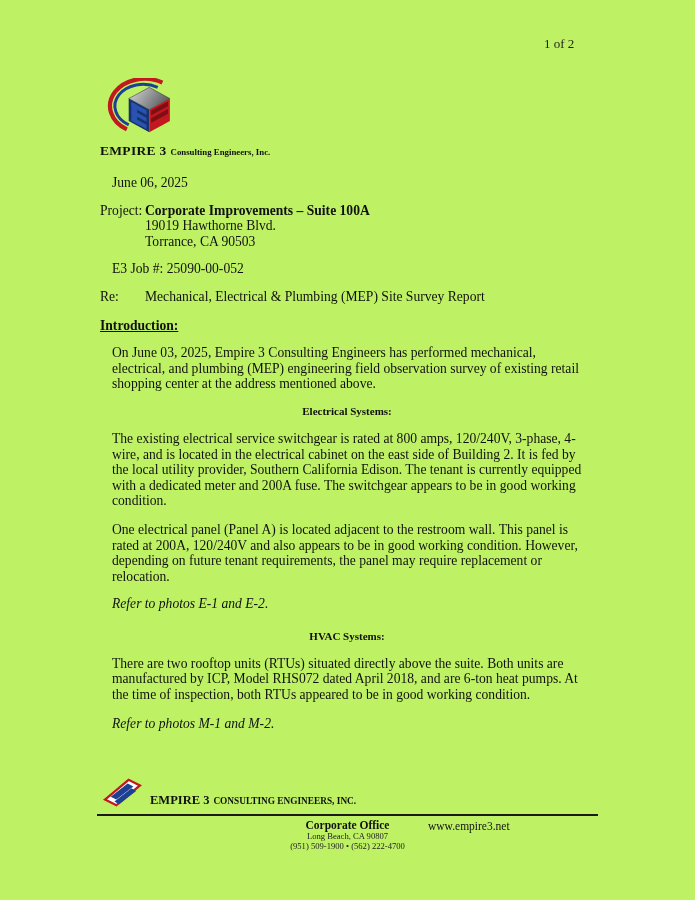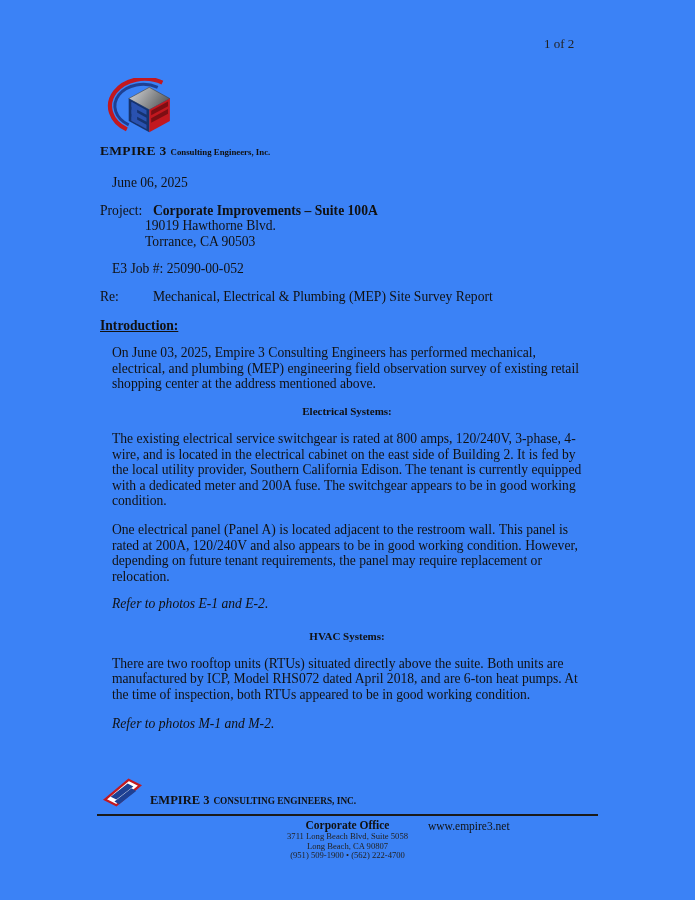--- a/index.html
+++ b/index.html
@@ -5,41 +5,41 @@
   * { margin: 0; padding: 0; box-sizing: border-box; }
   html, body { background: #ffffff; }
   body {
     width: 695px; height: 900px;
     font-family: "Liberation Serif", serif;
     color: #111;
   }
   .page {
     position: relative;
     width: 695px; height: 900px;
-    background: #3b82f6;
+    background: #bef264;
     overflow: hidden;
   }
   .page-number {
     position: absolute; top: 36px; left: 544px;
     font-size: 13px; color: #222;
   }
   
   .letterhead { position: absolute; top: 78px; left: 100px; }
   .letterhead .brand-line { margin-top: 1px; white-space: nowrap; }
   .brand-name { font-weight: bold; font-size: 13.5px; letter-spacing: 0.3px; }
   .brand-suffix { font-weight: bold; font-size: 8.8px; }
   
   .letter-body {
     position: absolute; top: 158px; left: 100px; width: 494px;
     font-size: 13.6px; line-height: 15.6px;
   }
   .letter-body p { margin: 12px; }
   .date-line { padding-top: 5px; margin-bottom: 12px; }
   .project-block { margin-bottom: 6px; }
-  .field-row { display: flex; gap: 8px; }
+  .field-row { display: flex; }
   .field-label { flex: 0 0 45px; }
   .bold { font-weight: bold; }
   .indent { margin-left: 45px; }
   .job-line { margin-bottom: 8px; }
   .re-row { margin-bottom: 13px; }
   .section-heading-underline {
     font-size: 13.6px; font-weight: bold; text-decoration: underline;
     margin: 0 0 12px 0; line-height: 15.6px;
   }
   .sub-heading {
@@ -145,21 +145,20 @@
       </svg>
       <div class="footer-brand-text">
         <span class="footer-brand-name">EMPIRE 3</span>
         <span class="footer-brand-suffix">CONSULTING ENGINEERS, INC.</span>
       </div>
     </div>
     <div class="footer-rule"></div>
     <div class="footer-cols">
       <div>
         <div class="office-title">Corporate Office</div>
-        <div class="addr-line">3711 Long Beach Blvd, Suite 5058</div>
         <div class="addr-line">Long Beach, CA 90807</div>
         <div class="addr-line">(951) 509-1900 • (562) 222-4700</div>
       </div>
       <div class="website">www.empire3.net</div>
     </div>
   </div>
 
 </div>
 
 </body></html>

